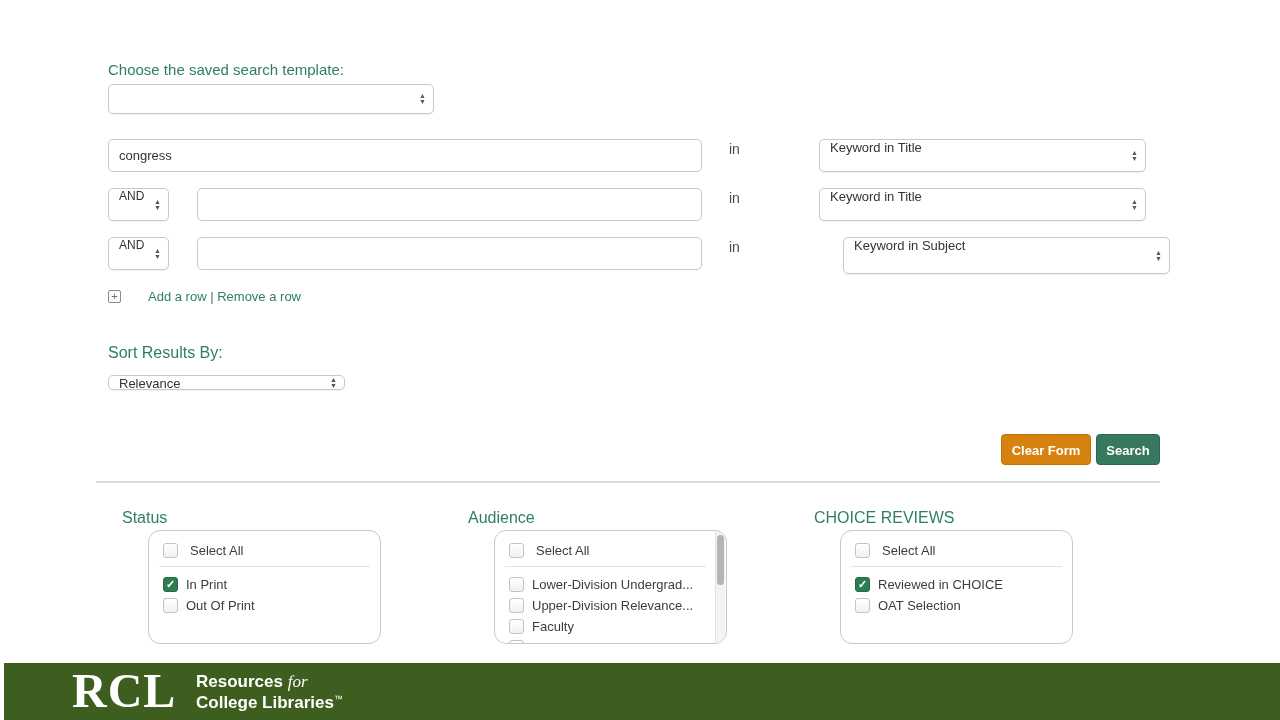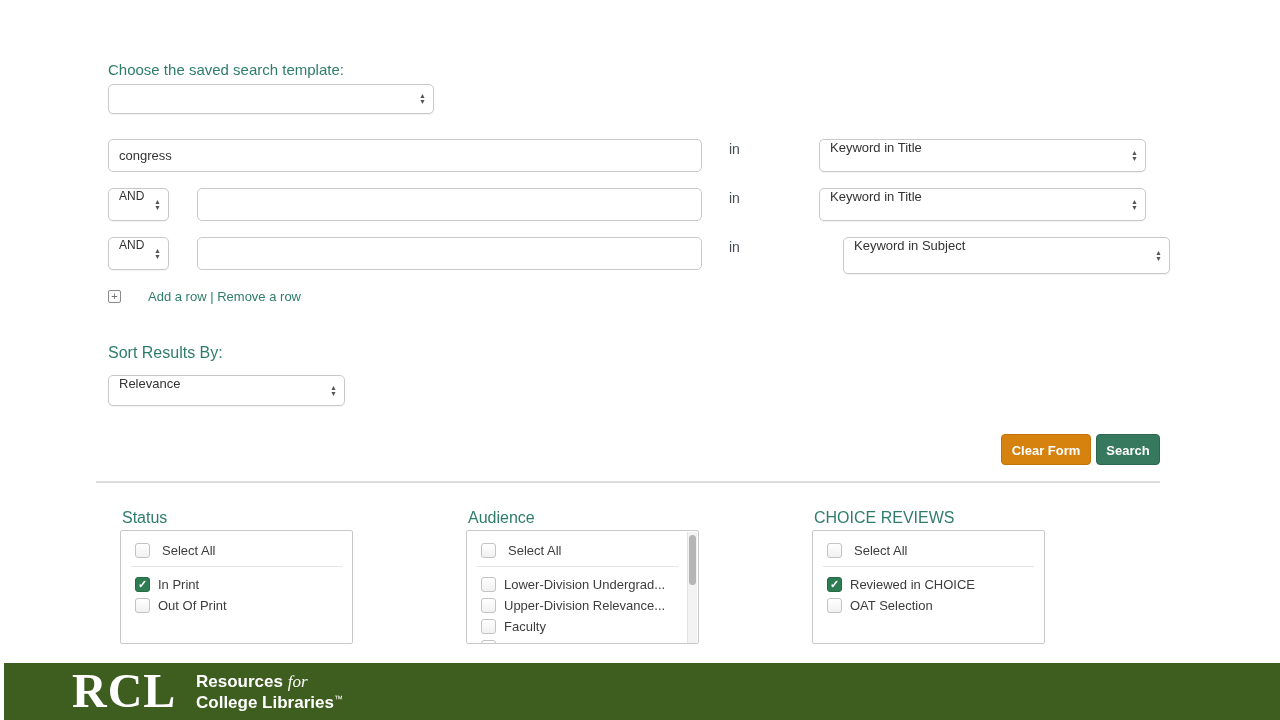--- a/index.html
+++ b/index.html
@@ -45,21 +45,21 @@
   }
   .btn-clear { left:1001px; width:90px; background:#d6820e; border:1px solid #c27208; }
   .btn-search { left:1096px; width:64px; background:#37795f; border:1px solid #2c6750; }
 
   .divider { position:absolute; left:96px; top:481px; width:1064px; height:2px; background:#dcdcdc; }
 
   
   .panel-title { position:absolute; top:509px; font-size:16px; color:#2e7d6a; }
   .panel-box {
     position:absolute; top:530px; width:233px; height:114px;
-    border:1px solid #c9c9c9; border-radius:2px; background:#fff; overflow:hidden;
+    border:1px solid #c9c9c9; border-radius:12px; background:#fff; overflow:hidden;margin-left:28px;
   }
   .cb-row { display:flex; align-items:center; margin:0 0 5px 14px; height:16px; }
   .cb-row.select-all { margin-top:11px; margin-bottom:0; }
   .cb-row.select-all .cb-label { margin-left:12px; }
   .panel-divider { height:1px; background:#e4e4e4; margin:8px 10px 9px 10px; }
   .checkbox {
     width:15px; height:15px; border:1px solid #c3c3c3; border-radius:3px;
     background:linear-gradient(#ffffff,#f1f1f1); flex:0 0 15px;
     display:flex; align-items:center; justify-content:center;
   }
@@ -152,21 +152,21 @@
   <div class="link-row">
     <span class="plus-icon">+</span>
     <span class="row-links">
       <a href="#">Add a row</a>
       <span>|</span>
       <a href="#">Remove a row</a>
     </span>
   </div>
 
   <div class="teal-label" style="position:absolute;left:108px;top:344px;font-size:16px;text-align:center;">Sort Results By:</div>
-  <div class="select" style="left:108px;top:375px;width:237px;height:31px;">
+  <div class="select" style="left:108px;top:375px;width:237px;height:15px;">
     <span>Relevance</span>
     <span class="sel-arrows">
       <span>▲</span>
         <span>▼</span>
     </span>
   </div>
 
   <div class="btn btn-clear">Clear Form</div>
   <div class="btn btn-search">Search</div>
 

